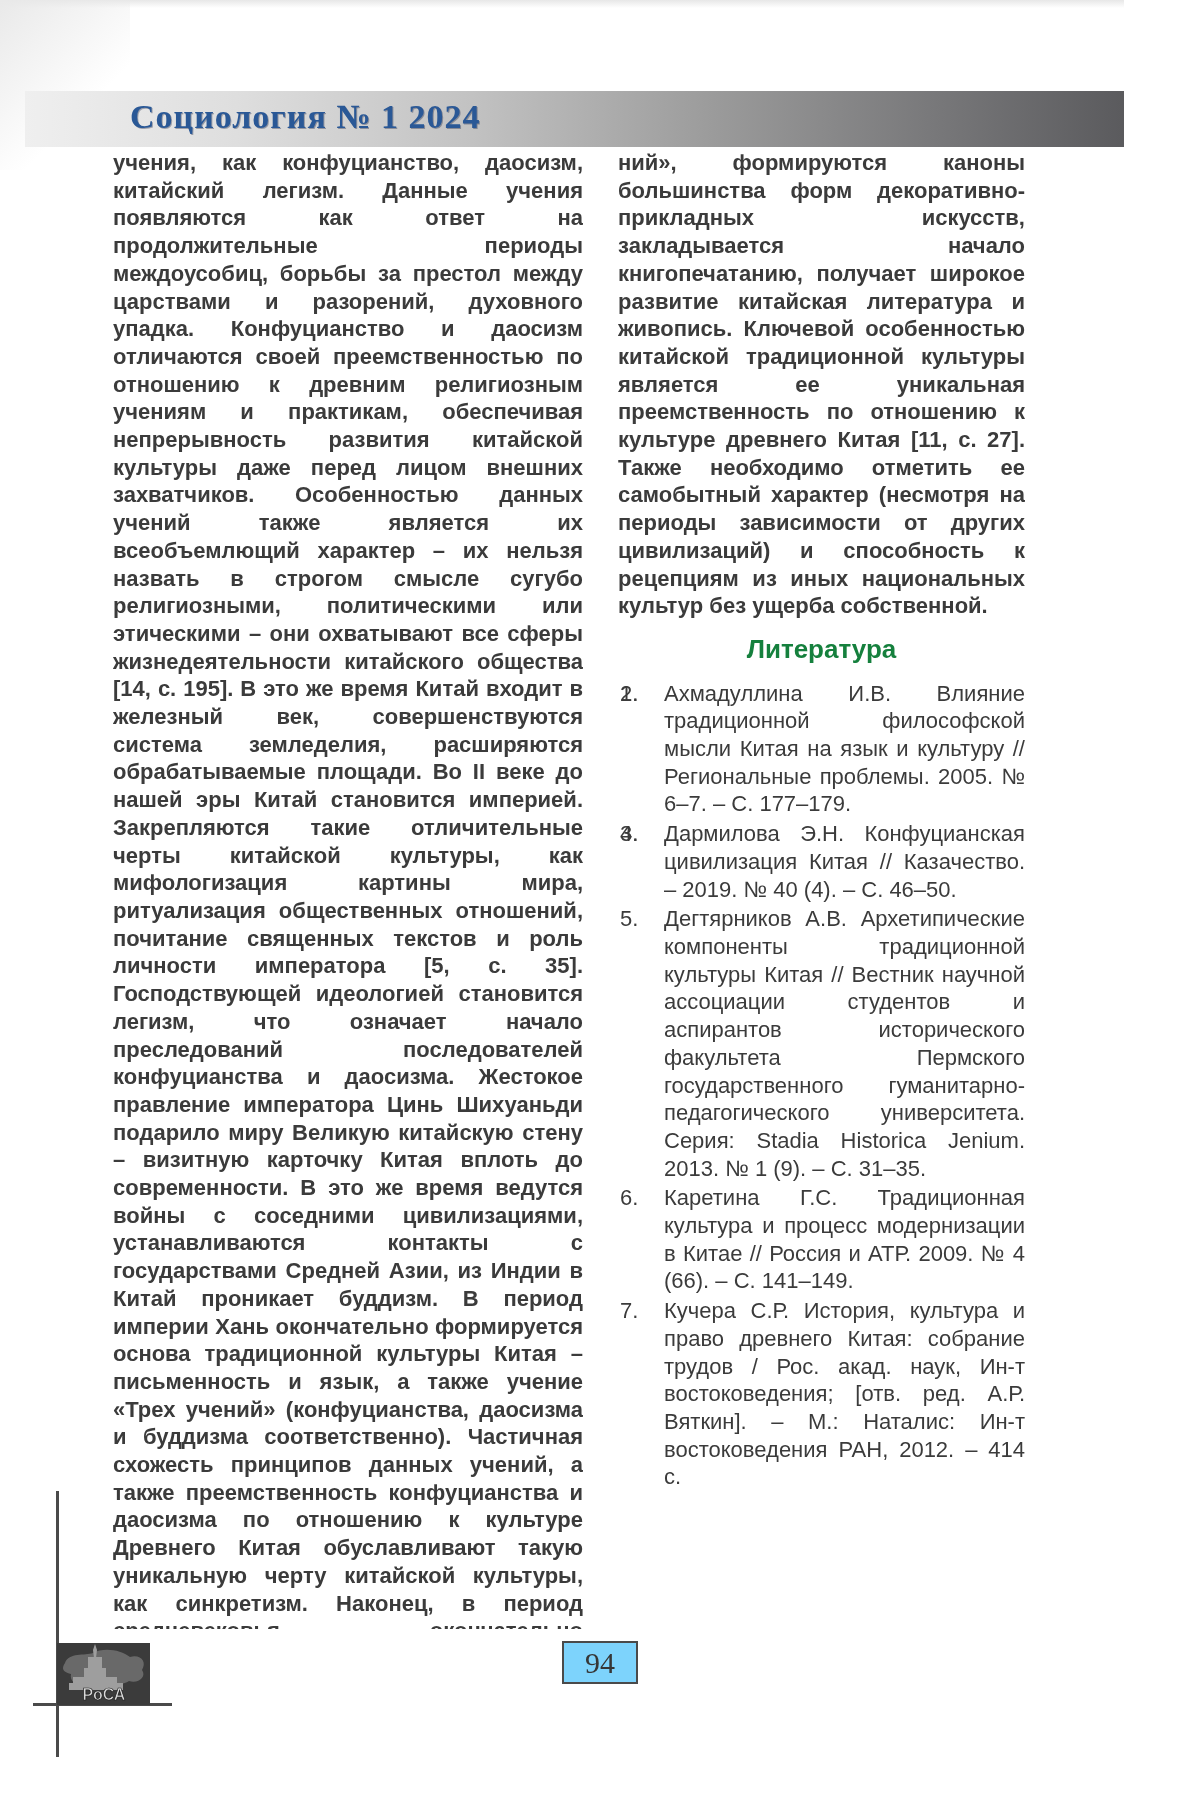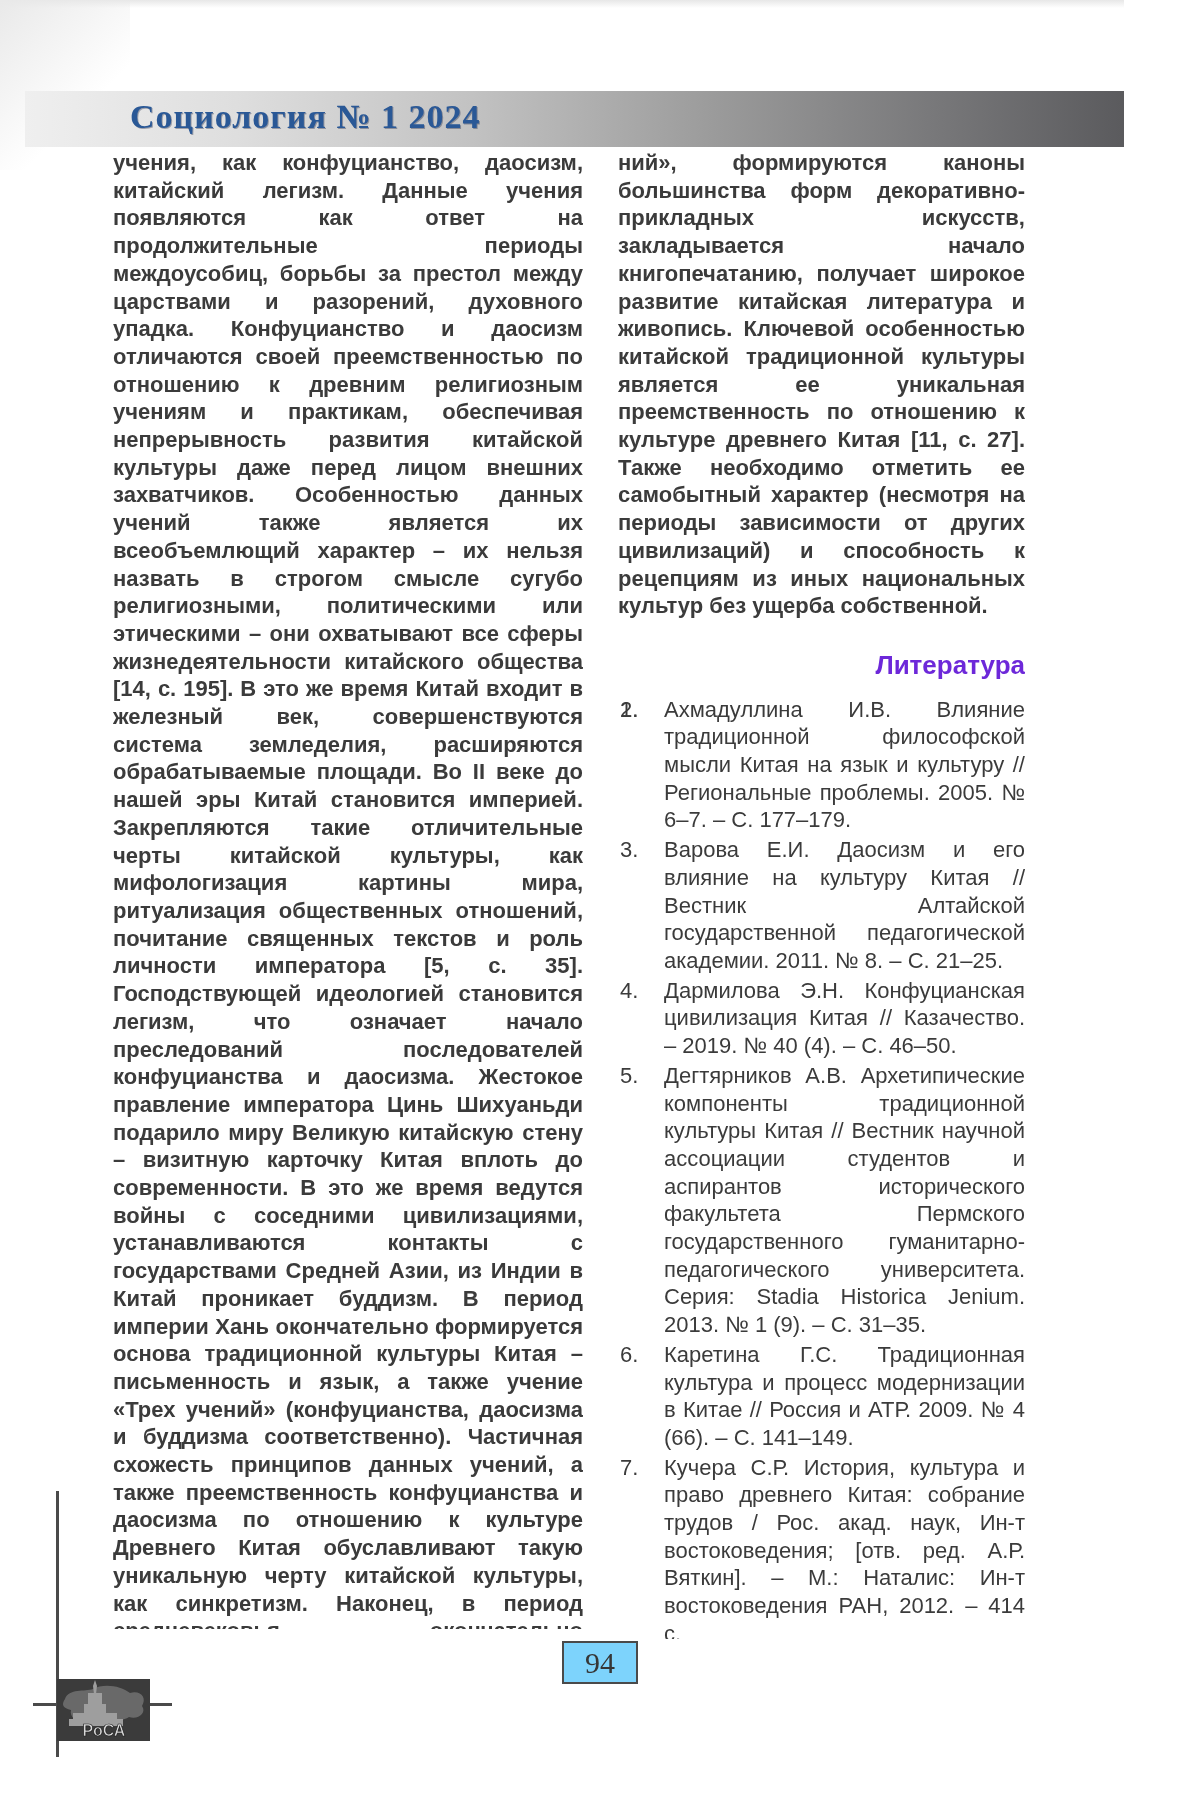--- a/index.html
+++ b/index.html
@@ -52,25 +52,25 @@
     font-size: 22px;
     line-height: 27.7px;
     text-align: justify;
     hyphens: auto;
     -webkit-hyphens: auto;
   }
   .col-left  { left: 113px; width: 470px; height: 1480px; overflow: hidden; }
   .col-right { left: 618px; width: 407px; height: 1490px; overflow: hidden; }
   .col p { margin: 0; font-weight: bold; }
   .refs-heading {
-    margin: 32px 0 16px 0;
+    margin: 16px 0 16px 0;
     font-size: 26px;
     font-weight: bold;
-    color: #6d28d9;
-    text-align: right;
+    color: #15803d;
+    text-align: center;
   }
   ol.refs {
     list-style: none;
     margin: 0; padding: 0;
   }
   ol.refs li {
     position: relative;
     padding-left: 46px;
     margin: 0 0 2px 0;
     text-align: justify;
@@ -97,21 +97,21 @@
     left: 56px; top: 1491px; width: 3px; height: 266px;
     background: #4a4a4a;
   }
   .reg-line-h {
     position: absolute;
     left: 33px; top: 1703px; width: 139px; height: 3px;
     background: #4a4a4a;
   }
   .logo {
     position: absolute;
-    left: 57px; top: 1679px; width: 93px; height: 62px; border-radius: 25px;
+    left: 57px; top: 1643px; width: 93px; height: 62px; border-radius: 25px;
   }
 </style>
 </head>
 <body>
 
 <div id="page">
 
   <div class="edge-top"></div>
   <div class="edge-corner"></div>
 
@@ -131,21 +131,20 @@
     <ol class="refs">
       <li>
         <span class="ref-num">1.</span>
       </li>
       <li>
         <span class="ref-num">2.</span>
         <span>Ахмадуллина И.В. Влияние традиционной философской мысли Китая на язык и культуру // Региональные проблемы. 2005. № 6–7. – С. 177–179.</span>
       </li>
       <li>
         <span class="ref-num">3.</span>
-        <span>Варова Е.И. Даосизм и его влияние на культуру Китая // Вестник Алтайской государственной педагогической академии. 2011. № 8. – С. 21–25.</span>
       </li>
       <li>
         <span class="ref-num">4.</span>
         <span>Дармилова Э.Н. Конфуцианская цивилизация Китая // Казачество. – 2019. № 40 (4). – С. 46–50.</span>
       </li>
       <li>
         <span class="ref-num">5.</span>
         <span>Дегтярников А.В. Архетипические компоненты традиционной культуры Китая // Вестник научной ассоциации студентов и аспирантов исторического факультета Пермского государственного гуманитарно-педагогического университета. Серия: Stadia Historica Jenium. 2013. № 1 (9). – С. 31–35.</span>
       </li>
       <li>

